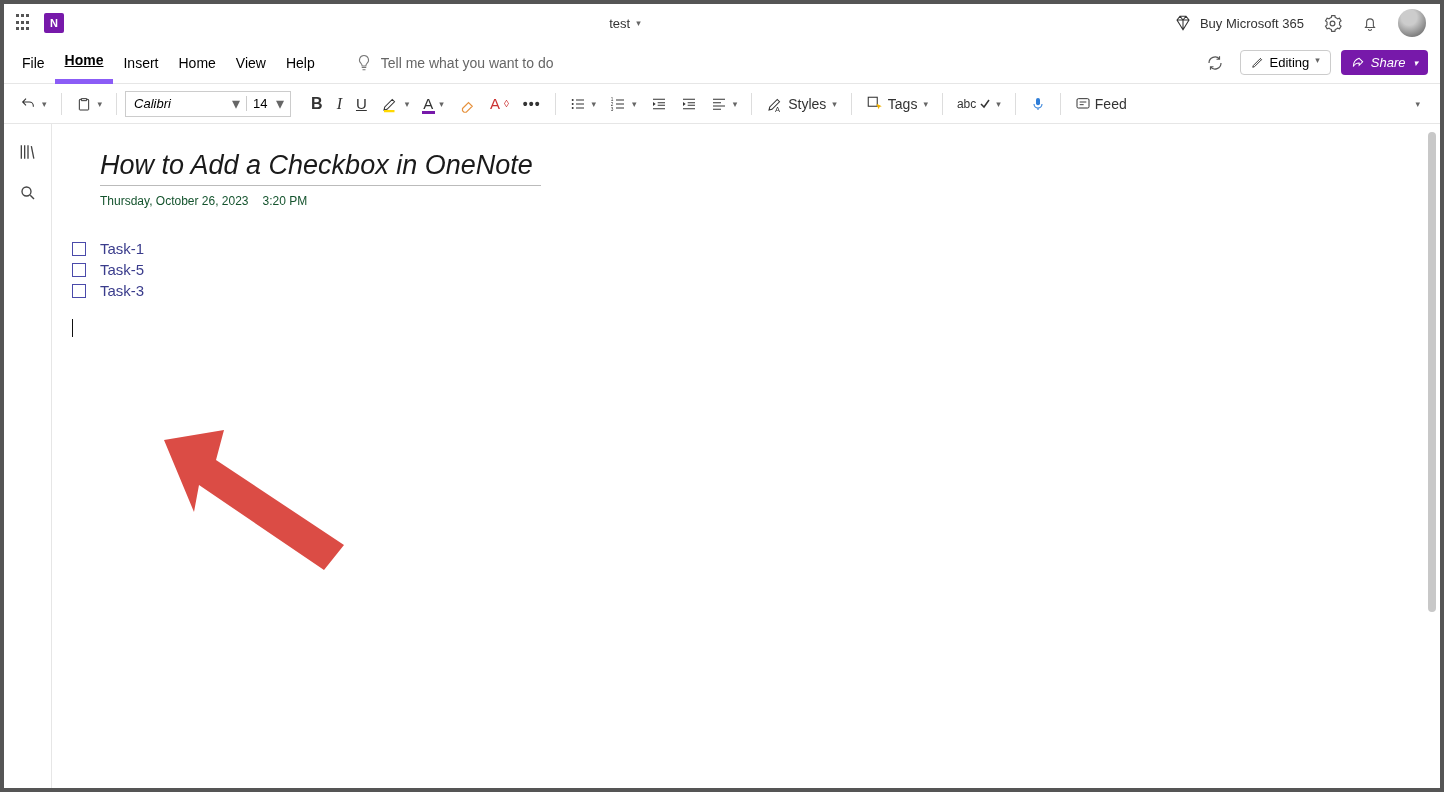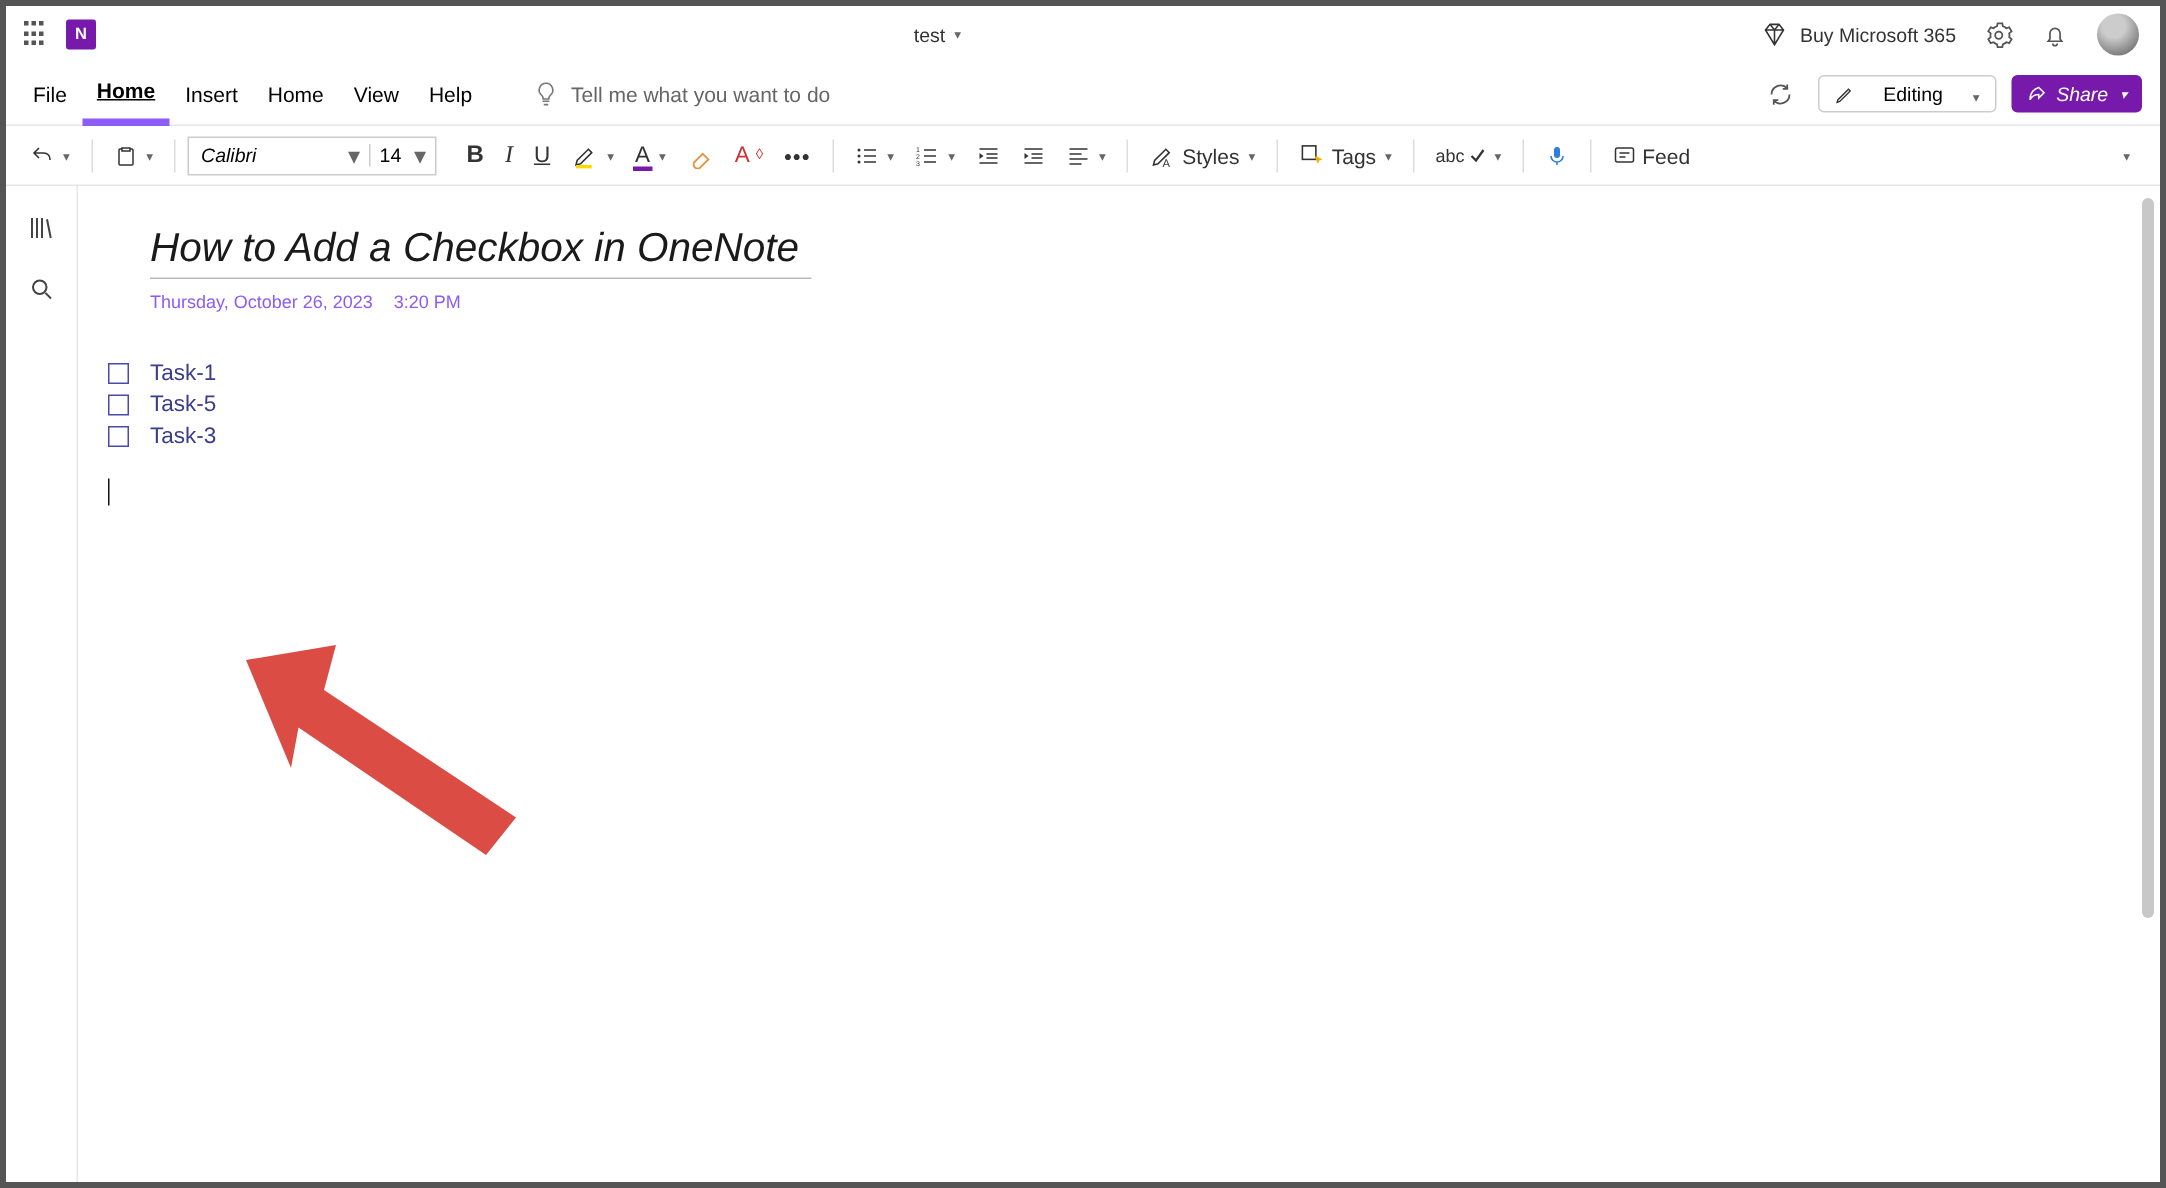--- a/index.html
+++ b/index.html
@@ -16,21 +16,21 @@
 .icon-btn { width: 20px; height: 20px; display: flex; align-items: center; justify-content: center; cursor: pointer; color: #555; }
 .avatar { width: 28px; height: 28px; border-radius: 50%; background: radial-gradient(circle at 40% 30%, #ccc 30%, #555 100%); cursor: pointer; }
 
 .menubar { height: 42px; display: flex; align-items: center; padding: 0 8px; border-bottom: 1px solid #e6e6e6; background: #fff; }
 .menu-item { font-size: 14px; color: #000000; padding: 0 10px; height: 42px; display: flex; align-items: center; cursor: pointer; }
 .menu-item.active { font-weight: 600; border-bottom: 5px solid #8b5cf6; text-decoration: underline; }
 .menu-gap { width: 30px; }
 .tell-me { display: flex; align-items: center; gap: 8px; color: #666; font-size: 14px; cursor: text; }
 .menu-spacer { flex: 1; }
 .sync-icon { color: #555; margin-right: 16px; cursor: pointer; }
-.editing-btn { display: flex; align-items: flex-end; gap: 18px; border: 1px solid #ccc; border-radius: 4px; padding: 4px 10px; font-size: 13px; cursor: pointer; margin-right: 10px; }
+.editing-btn { display: flex; align-items: flex-start; gap: 4px; border: 1px solid #ccc; border-radius: 4px; padding: 4px 10px; font-size: 13px; cursor: pointer; margin-right: 10px; }
 .share-btn { display: flex; align-items: center; gap: 6px; background: #7719aa; color: #fff; border-radius: 4px; padding: 5px 10px; font-size: 13px; cursor: pointer; margin-right: 4px; font-style: italic; }
 
 .toolbar { height: 40px; display: flex; align-items: center; padding: 0 10px; border-bottom: 1px solid #e6e6e6; background: #fff; gap: 2px; }
 .tool-btn { display: flex; align-items: center; justify-content: center; padding: 4px 6px; cursor: pointer; color: #333; font-size: 14px; gap: 4px; }
 .tool-sep { width: 1px; height: 22px; background: #ddd; margin: 0 6px; }
 .font-dd { display: flex; align-items: center; height: 26px; border: 1px solid #ccc; cursor: pointer; }
 .font-name { width: 100px; padding: 0 8px; font-size: 13px; font-style: italic; }
 .font-chev { width: 20px; display: flex; justify-content: center; color: #666; }
 .font-size { width: 24px; padding: 0 6px; font-size: 13px; border-left: 1px solid #ccc; }
 .bold { font-weight: bold; font-size: 16px; }
@@ -39,21 +39,21 @@
 .chev { font-size: 9px; color: #666; margin-left: 2px; }
 .more-dots { letter-spacing: 1px; font-weight: bold; }
 .expand-chev { margin-left: auto; margin-right: 4px; }
 
 .body-area { display: flex; height: calc(792px - 8px - 38px - 42px - 40px); }
 .left-rail { width: 48px; border-right: 1px solid #e6e6e6; display: flex; flex-direction: column; align-items: center; gap: 22px; padding-top: 18px; }
 .rail-btn { cursor: pointer; color: #444; }
 
 .page { flex: 1; position: relative; padding: 26px 48px; }
 .page-title { font-size: 27px; color: #1a1a1a; font-weight: 400; border-bottom: 1px solid #bbb; display: inline-block; padding-bottom: 4px; padding-right: 8px; font-style: italic; }
-.page-meta { font-size: 12px; color: #8b5cf6; margin-top: 8px; display: flex; gap: 14px; }
+.page-meta { font-size: 12px; color: #14532d; margin-top: 8px; display: flex; gap: 14px; }
 .tasks { margin-top: 32px; margin-left: -28px; }
 .task-row { display: flex; align-items: center; gap: 14px; margin-bottom: 4px; }
 .checkbox { width: 14px; height: 14px; border: 1.5px solid #4a4aaa; cursor: pointer; }
 .task-text { font-size: 15px; color: #3a3c8c; }
 .cursor-line { width: 1px; height: 18px; background: #111; margin-left: 0px; margin-top: 20px; }
 
 .arrow-annot { position: absolute; left: 112px; top: 306px; }
 
 .scrollbar { position: absolute; right: 4px; top: 128px; width: 8px; height: 480px; background: #c8c8c8; border-radius: 4px; }
 

